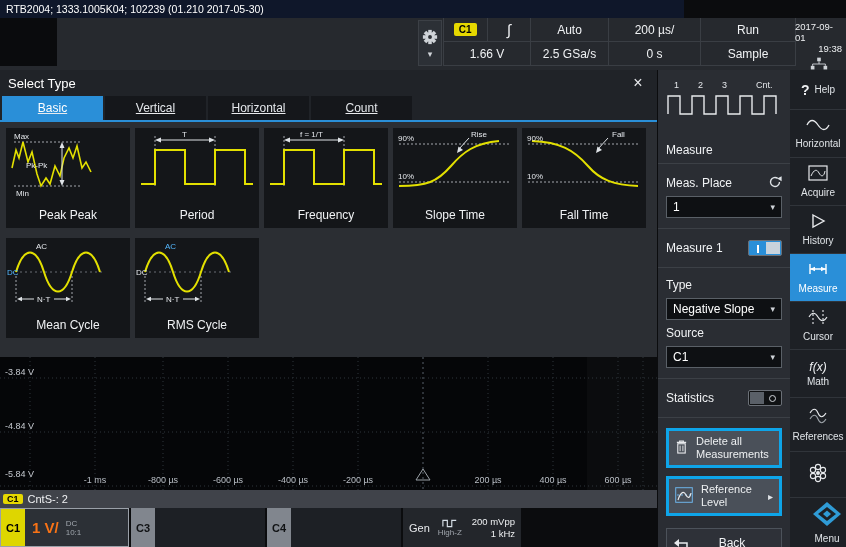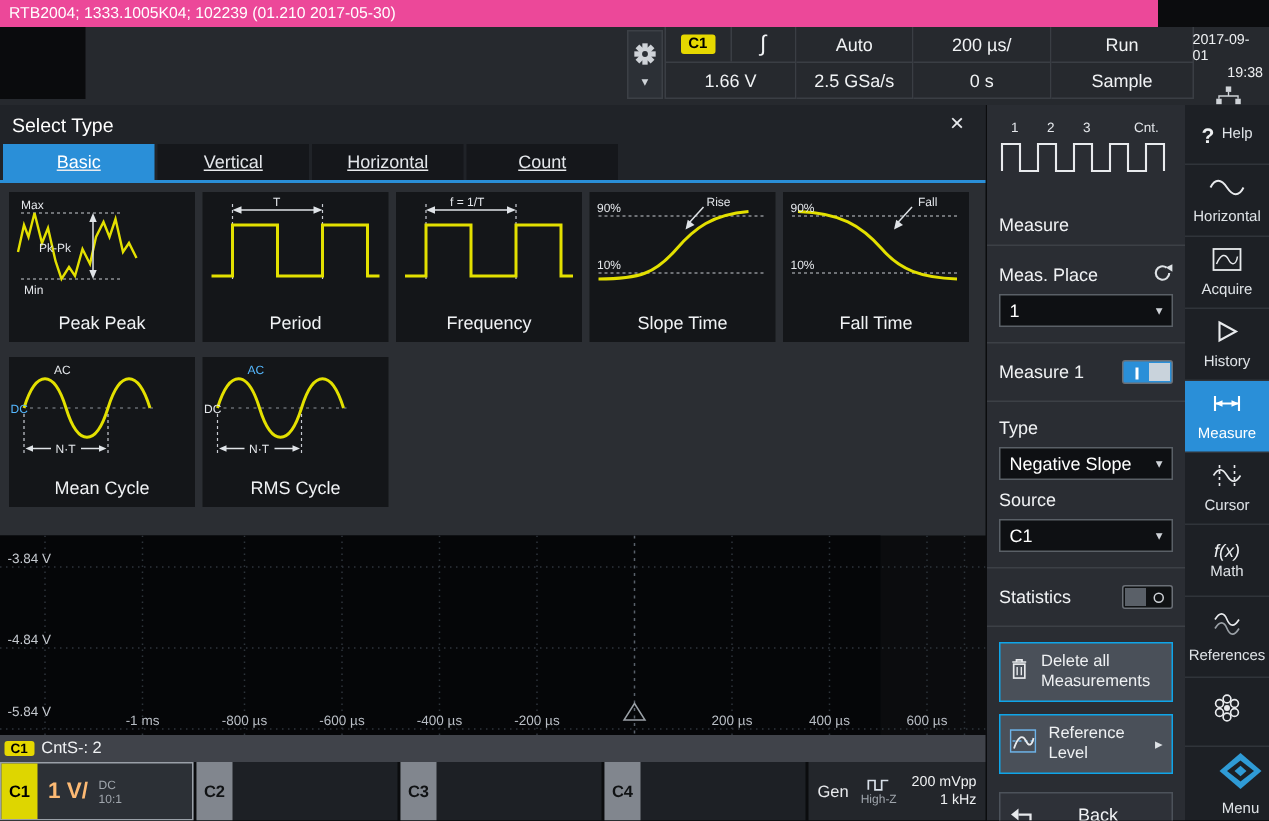--- a/index.html
+++ b/index.html
@@ -1,20 +1,20 @@
 <!DOCTYPE html>
 <html><head>
 <meta charset="utf-8">
 <style>
   *{box-sizing:border-box;margin:0;padding:0;}
   html,body{width:846px;height:547px;}
   body{position:relative;background:#0b0c0e;font-family:"Liberation Sans",sans-serif;color:#e8eaed;overflow:hidden;}
   .abs{position:absolute;}
   
-  .titlebar{left:0;top:0;width:772px;height:18px;background:#ec4899;color:#fff;font-size:10.5px;line-height:18px;padding-left:6px;}
+  .titlebar{left:0;top:0;width:684px;height:18px;background:#0f172a;color:#fff;font-size:10.5px;line-height:18px;padding-left:6px;}
   
   .topbar{left:0;top:18px;width:846px;height:52px;background:#26292e;}
   .screen-corner{left:0;top:0;width:57px;height:48px;background:#0a0b0d;}
   .gearbtn{left:418px;top:2px;width:24px;height:46px;background:#2c3036;border:1px solid #3c4046;display:flex;flex-direction:column;align-items:center;justify-content:center;gap:1px;}
   .gear-arrow{font-size:9px;color:#cfd3d8;line-height:8px;}
   .tb-grid{left:443px;top:0;width:352px;height:48px;display:grid;grid-template-columns:87px 78px 92px 95px;grid-template-rows:24px 24px;border-left:1px solid #3a3e44;}
   .tb-cell{border-right:1px solid #3a3e44;border-bottom:1px solid #3a3e44;display:flex;align-items:center;justify-content:center;font-size:12px;color:#f0f2f4;background:#26292e;}
   .tb-split{display:flex;padding:0;}
   .tb-half{flex:1;display:flex;align-items:center;justify-content:center;height:100%;}
   .tb-half+.tb-half{border-left:1px solid #3a3e44;font-size:15px;}
@@ -49,21 +49,21 @@
   .statusline{left:0;top:490px;width:657px;height:18px;background:#40434a;display:flex;align-items:center;gap:5px;padding-left:3px;font-size:11px;color:#f0f2f4;}
   .c1-badge.sm{font-size:9px;padding:0 4px;}
   
   .chanbar{left:0;top:508px;width:657px;height:39px;background:#0b0c0e;display:flex;gap:2px;}
   .chan{height:39px;display:flex;align-items:center;cursor:pointer;}
   .chan.active{background:#2c3036;border:1px solid #9aa0a8;}
   .chan.inactive{background:#1d2025;}
   .chan-tab{width:24px;height:100%;display:flex;align-items:center;justify-content:center;font-size:11px;font-weight:bold;}
   .chan-tab.yellow{background:#ded600;color:#000;}
   .chan-tab.gray{background:#81868e;color:#101214;}
-  .chan-scale{color:#fdba74;font-size:15px;font-weight:bold;margin:0 7px;}
+  .chan-scale{color:#f97316;font-size:15px;font-weight:bold;margin:0 7px;}
   .chan-meta{display:flex;flex-direction:column;font-size:8px;color:#a0a6ad;line-height:9px;}
   .gen{background:#23262b;padding:0 6px;gap:8px;}
   .gen-name{font-size:11px;}
   .gen-mid{display:flex;flex-direction:column;align-items:center;line-height:9px;}
   .gen-imp{font-size:8px;color:#a0a6ad;}
   .gen-right{margin-left:auto;text-align:right;font-size:9.5px;line-height:12px;color:#eef0f2;}
   
   .sidebar{left:658px;top:70px;width:132px;height:477px;background:#2a2d33;}
   .sb-header{height:88px;border-bottom:1px solid #3c4046;position:relative;}
   .sb-header svg{display:block;margin:6px auto 0;}
@@ -75,21 +75,21 @@
   .sb-select{height:22px;border:1px solid #5a6067;background:#0e1013;display:flex;align-items:center;justify-content:space-between;padding:0 6px;font-size:12px;margin-top:4px;cursor:pointer;color:#fff;}
   .chev{font-size:9px;color:#cfd3d8;}
   .sb-sep{height:1px;background:#3c4046;margin:10px -8px;}
   .toggle{width:34px;height:16px;border:1px solid #6b7077;border-radius:2px;position:relative;cursor:pointer;}
   .toggle.on{background:#2a8fd8;}
   .toggle.on .bar{position:absolute;left:8px;top:4px;width:1.5px;height:8px;background:#fff;}
   .toggle.on .knob{position:absolute;right:1px;top:1px;width:14px;height:12px;background:#c9d3dc;}
   .toggle.off{background:#101214;}
   .toggle.off .knob{position:absolute;left:1px;top:1px;width:14px;height:12px;background:#5a6068;}
   .toggle.off .ring{position:absolute;right:5px;top:3.5px;width:7px;height:7px;border:1.5px solid #cfd3d8;border-radius:50%;}
-  .sb-btn{background:#4a5059;border:1px solid #0ea5e9;display:flex;align-items:center;gap:8px;padding:4px 6px;font-size:11px;line-height:13px;color:#eef0f2;cursor:pointer;height:40px;}
+  .sb-btn{background:#4a5059;border:3px solid #0ea5e9;display:flex;align-items:center;gap:8px;padding:4px 6px;font-size:11px;line-height:13px;color:#eef0f2;cursor:pointer;height:40px;}
   .sb-btn .txt{flex:1;}
   .sb-btn .arr{font-size:10px;color:#dfe3e7;}
   .sb-btn.ref{margin-top:8px;}
   .back-btn{margin-top:12px;background:#2e3138;border:1px solid #4c525a;height:30px;display:flex;align-items:center;font-size:12px;color:#f0f2f4;cursor:pointer;padding:0 6px;}
   .back-btn .txt{flex:1;text-align:center;}
   
   .rightmenu{left:790px;top:70px;width:56px;height:477px;background:#1d2025;}
   .rm-item{position:absolute;left:0;width:56px;border-bottom:1px solid #30343a;display:flex;flex-direction:column;align-items:center;justify-content:center;gap:2px;cursor:pointer;}
   .rm-label{font-size:10px;color:#dfe3e7;}
   .rm-item.active{background:#2a8fd8;}
@@ -312,23 +312,20 @@
 <div class="abs chanbar">
   <div class="chan active" style="width:129px;">
     <span class="chan-tab yellow">C1</span>
     <span class="chan-scale">1 V/</span>
     <span class="chan-meta">
       <span>DC</span>
       <span>10:1</span>
     </span>
   </div>
   <div class="chan inactive" style="width:134px;">
-    <span class="chan-tab gray">C2</span>
-  </div>
-  <div class="chan inactive" style="width:134px;">
     <span class="chan-tab gray">C3</span>
   </div>
   <div class="chan inactive" style="width:134px;">
     <span class="chan-tab gray">C4</span>
   </div>
   <div class="chan gen" style="width:118px;">
     <span class="gen-name">Gen</span>
     <span class="gen-mid">
       <span>
         <svg width="16" height="10" viewBox="0 0 18 10">

